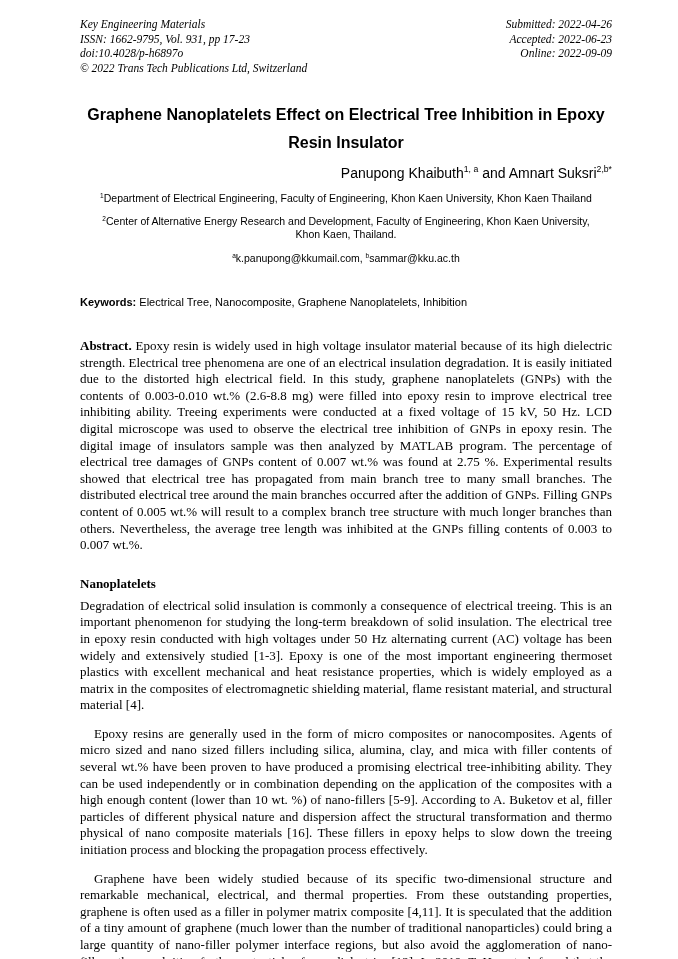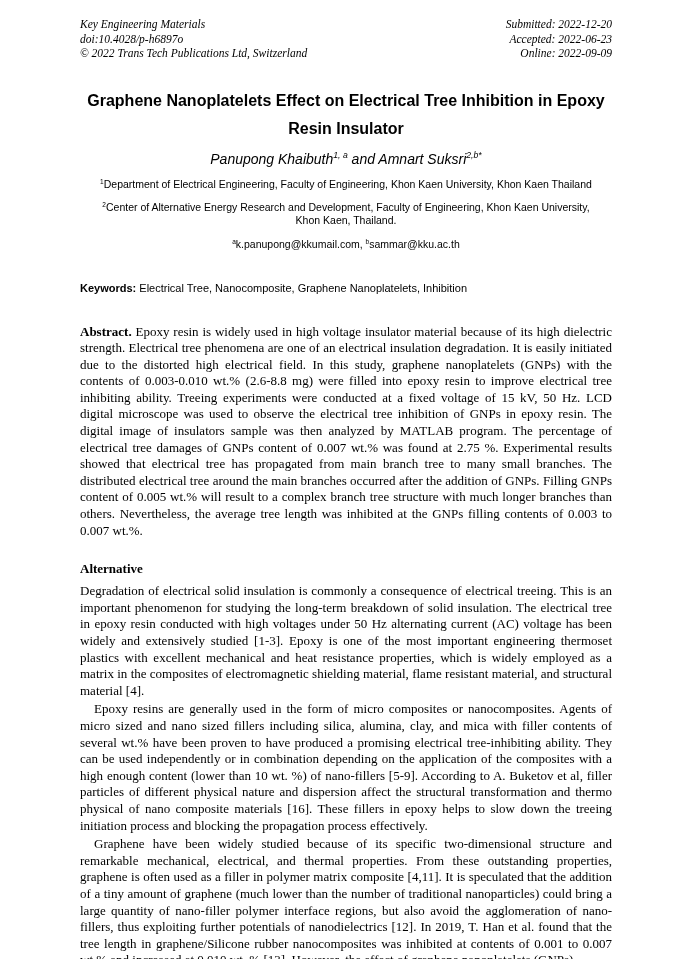--- a/index.html
+++ b/index.html
@@ -28,25 +28,24 @@
   .title {
     margin-top: 26px;
     text-align: center;
     font-family: "Liberation Sans", sans-serif;
     font-weight: bold;
     font-size: 16px;
     line-height: 28px;
   }
   .authors {
     margin-top: 7px;
-    text-align: center;
+    text-align: right;
     font-family: "Liberation Sans", sans-serif;
     font-size: 14px;
     line-height: 18px;
-    font-style: italic;
   }
   .authors sup, .affil sup, .emails sup {
     font-size: 0.62em;
     vertical-align: super;
     line-height: 0;
   }
   .affil {
     margin-top: 10px;
     text-align: center;
     font-family: "Liberation Sans", sans-serif;
@@ -74,55 +73,56 @@
     text-align: justify;
   }
   .abstract { margin-top: 30px; }
   .abstract b { font-weight: bold; }
   .section-heading {
     margin-top: 22px;
     font-family: "Liberation Serif", serif;
     font-weight: bold;
     font-size: 13px;
   }
-  .intro-para { margin-top: 2px; }
+  .intro-para { margin-top: 12px; }
   .intro-para.first { margin-top: 6px; }
   .intro-para.indent { text-indent: 14px; }
 </style>
 </head>
 <body>
 
 <div class="page">
 
   <div class="docmeta">
     <div class="meta-left">
       <div>Key Engineering Materials</div>
+      <div>ISSN: 1662-9795, Vol. 931, pp 17-23</div>
       <div>doi:10.4028/p-h6897o</div>
       <div>© 2022 Trans Tech Publications Ltd, Switzerland</div>
     </div>
     <div class="meta-right">
-      <div>Submitted: 2022-12-20</div>
+      <div>Submitted: 2022-04-26</div>
       <div>Accepted: 2022-06-23</div>
       <div>Online: 2022-09-09</div>
     </div>
   </div>
 
   <h1 class="title">Graphene Nanoplatelets Effect on Electrical Tree Inhibition in Epoxy Resin Insulator</h1>
 
   <p class="authors"><span>Panupong Khaibuth</span><sup>1, a</sup><span> and </span><span>Amnart Suksri</span><sup>2,b*</sup></p>
 
   <p class="affil"><sup>1</sup><span>Department of Electrical Engineering, Faculty of Engineering, Khon Kaen University, Khon Kaen Thailand</span></p>
 
   <p class="affil"><sup>2</sup><span>Center of Alternative Energy Research and Development, Faculty of Engineering, Khon Kaen University, Khon Kaen, Thailand.</span></p>
 
   <p class="emails"><sup>a</sup><span>k.panupong@kkumail.com, </span><sup>b</sup><span>sammar@kku.ac.th</span></p>
 
   <p class="keywords"><b>Keywords:</b><span> Electrical Tree, Nanocomposite, Graphene Nanoplatelets, Inhibition</span></p>
 
   <p class="body-text abstract"><b>Abstract.</b><span> Epoxy resin is widely used in high voltage insulator material because of its high dielectric strength. Electrical tree phenomena are one of an electrical insulation degradation. It is easily initiated due to the distorted high electrical field. In this study, graphene nanoplatelets (GNPs) with the contents of 0.003-0.010 wt.% (2.6-8.8 mg) were filled into epoxy resin to improve electrical tree inhibiting ability. Treeing experiments were conducted at a fixed voltage of 15 kV, 50 Hz. LCD digital microscope was used to observe the electrical tree inhibition of GNPs in epoxy resin. The digital image of insulators sample was then analyzed by MATLAB program. The percentage of electrical tree damages of GNPs content of 0.007 wt.% was found at 2.75 %. Experimental results showed that electrical tree has propagated from main branch tree to many small branches. The distributed electrical tree around the main branches occurred after the addition of GNPs. Filling GNPs content of 0.005 wt.% will result to a complex branch tree structure with much longer branches than others. Nevertheless, the average tree length was inhibited at the GNPs filling contents of 0.003 to 0.007 wt.%.</span></p>
 
-  <h2 class="section-heading">Alternative</h2>
+  <h2 class="section-heading">Nanoplatelets</h2>
 
   <p class="body-text intro-para first">Degradation of electrical solid insulation is commonly a consequence of electrical treeing. This is an important phenomenon for studying the long-term breakdown of solid insulation. The electrical tree in epoxy resin conducted with high voltages under 50 Hz alternating current (AC) voltage has been widely and extensively studied [1-3]. Epoxy is one of the most important engineering thermoset plastics with excellent mechanical and heat resistance properties, which is widely employed as a matrix in the composites of electromagnetic shielding material, flame resistant material, and structural material [4].</p>
   <p class="body-text intro-para indent">Epoxy resins are generally used in the form of micro composites or nanocomposites. Agents of micro sized and nano sized fillers including silica, alumina, clay, and mica with filler contents of several wt.% have been proven to have produced a promising electrical tree-inhibiting ability. They can be used independently or in combination depending on the application of the composites with a high enough content (lower than 10 wt. %) of nano-fillers [5-9]. According to A. Buketov et al, filler particles of different physical nature and dispersion affect the structural transformation and thermo physical of nano composite materials [16]. These fillers in epoxy helps to slow down the treeing initiation process and blocking the propagation process effectively.</p>
   <p class="body-text intro-para indent">Graphene have been widely studied because of its specific two-dimensional structure and remarkable mechanical, electrical, and thermal properties. From these outstanding properties, graphene is often used as a filler in polymer matrix composite [4,11]. It is speculated that the addition of a tiny amount of graphene (much lower than the number of traditional nanoparticles) could bring a large quantity of nano-filler polymer interface regions, but also avoid the agglomeration of nano-fillers, thus exploiting further potentials of nanodielectrics [12]. In 2019, T. Han et al. found that the tree length in graphene/Silicone rubber nanocomposites was inhibited at contents of 0.001 to 0.007 wt.% and increased at 0.010 wt. % [13]. However, the effect of graphene nanoplatelets (GNPs)</p>
 
 </div>
 
 </body></html>

